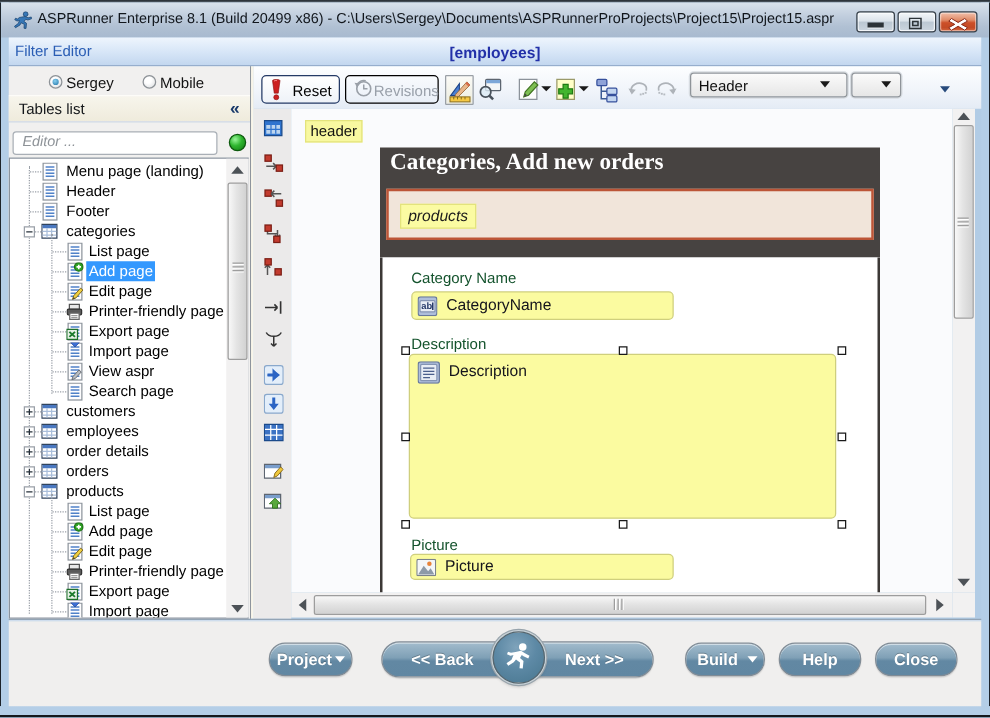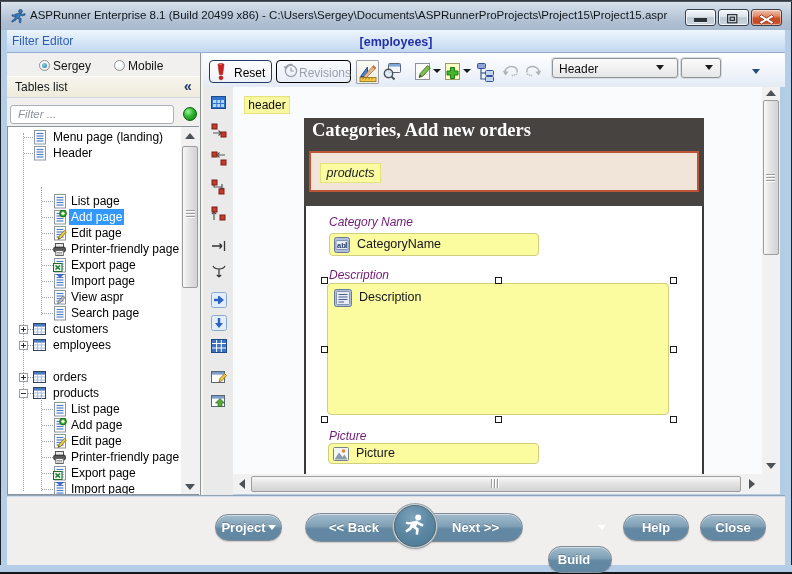--- a/index.html
+++ b/index.html
@@ -85,21 +85,21 @@
 
 
 #iconstrip { left:203px; top:87px; width:30px; height:408px; background:#ebeaea; }
 #canvas { left:233px; top:87px; width:529px; height:387px; background:#fafbfd; }
 #hlabel { left:244px; top:96px; width:46px; height:18px; background:#f8f8a0; border:1px solid #e3e37c; font-size:12px; color:#101010; text-align:center; line-height:16px; }
 #pv-dark { left:304px; top:118px; width:400px; height:88px; background:#474341; }
 #pv-title { left:312px; top:120px; font-family:"Liberation Serif", serif; font-weight:bold; font-size:18.5px; color:#ffffff; }
 #pv-msg { left:309px; top:151px; width:390px; height:41px; background:#f1e5da; border:2px solid #bc5537; }
 #msg-label { left:320px; top:163px; width:61px; height:20px; background:#fbfba2; border:1px solid #e3e37c; font-size:12.5px; font-style:italic; color:#1c1c1c; text-align:center; line-height:18px; }
 #pv-form { left:304px; top:206px; width:400px; height:268px; background:#ffffff; border-left:2px solid #3c3836; border-right:2px solid #3c3836; }
-.flabel { font-size:12px; color:#701a75;font-style:italic; }
+.flabel { font-size:12px; color:#14532d; }
 .yfield { background:#fbfba0; border:1px solid #cfcf7d; border-radius:4px; }
 .yfield .ftx { position:absolute; left:27px; top:3px; font-size:12.5px; color:#14141c; }
 #f-desc { left:327px; top:283px; width:342px; height:132px; }
 .handle { width:7px; height:7px; background:#ffffff; border:1.5px solid #1a1a1a; }
 
 
 #sepline { left:7px; top:495px; width:778px; height:2px; background:linear-gradient(180deg,#93a4b5 0 1px,#cfdded 1px); }
 #bottombar { left:7px; top:497px; width:778px; height:68px; background:#f0efee; }
 .sbtn { height:27px; border:1px solid #818c96; border-radius:13px;
   background:linear-gradient(180deg,#a3bccd 0%,#7fa0b6 45%,#6288a3 55%,#6187a2 100%);
@@ -151,21 +151,21 @@
     <i></i>
   </div>
 <div class="abs radiolabel" style="left:53px;">Sergey</div>
 <div class="abs radio" id="radio2"></div>
 <div class="abs radiolabel" style="left:128px;">Mobile</div>
 <div class="abs" id="tables-bar">
     <span class="t">Tables list</span>
     <span class="c">«</span>
   </div>
 <div class="abs" id="filterbox">
-    <span>Filter ...</span>
+    <span>Editor ...</span>
   </div>
 <div class="abs" id="led"></div>
 
 <div class="abs" id="treebox">
     <div id="treeinner" style="position:relative; width:100%; height:100%;">
 <svg width="0" height="0" style="position:absolute">
         <defs>
 <g id="i-pg">
             <rect x="1.5" y="0.5" width="11" height="13.5" fill="#fdfdfe" stroke="#8e959d"></rect>
             <g stroke="#4f81c8" stroke-width="1.2">
@@ -225,20 +225,35 @@
         </svg>
         <span class="lbl" style="left:45px;">Menu page (landing)</span>
       </div>
 <div class="trow" style="left:0; top:18px; width:174px;">
         <div class="hdot" style="position:absolute; left:16px; top:8px; width:9px;"></div>
         <svg style="position:absolute; left:25px; top:1px;" width="14" height="15" viewBox="0 0 14 15">
           <use href="#i-pg"></use>
         </svg>
         <span class="lbl" style="left:45px;">Header</span>
       </div>
+<div class="trow" style="left:0; top:34px; width:174px;">
+        <div class="hdot" style="position:absolute; left:16px; top:8px; width:9px;"></div>
+        <svg style="position:absolute; left:25px; top:1px;" width="14" height="15" viewBox="0 0 14 15">
+          <use href="#i-pg"></use>
+        </svg>
+        <span class="lbl" style="left:45px;">Footer</span>
+      </div>
+<div class="trow" style="left:0; top:50px; width:174px;">
+        <div class="hdot" style="position:absolute; left:16px; top:8px; width:9px;"></div>
+        <div class="ebox" style="left:11px; top:4px;"></div>
+        <svg style="position:absolute; left:25px; top:1px;" width="14" height="15" viewBox="0 0 14 15">
+          <use href="#i-tbl"></use>
+        </svg>
+        <span class="lbl" style="left:45px;">categories</span>
+      </div>
 <div class="trow" style="left:0; top:66px; width:174px;">
         <div class="hdot" style="position:absolute; left:34px; top:8px; width:11px;"></div>
         <svg style="position:absolute; left:45px; top:1px;" width="14" height="15" viewBox="0 0 14 15">
           <use href="#i-pg"></use>
         </svg>
         <span class="lbl" style="left:63px;">List page</span>
       </div>
 <div class="trow sel" style="left:0; top:82px; width:174px;">
         <div class="hdot" style="position:absolute; left:34px; top:8px; width:11px;"></div>
         <svg style="position:absolute; left:45px; top:1px;" width="14" height="15" viewBox="0 0 14 15">
@@ -296,20 +311,28 @@
         </svg>
         <span class="lbl" style="left:45px;">employees</span>
       </div>
 <div class="trow" style="left:0; top:194px; width:174px;">
         <div class="hdot" style="position:absolute; left:16px; top:8px; width:9px;"></div>
         <div class="ebox plus" style="left:11px; top:4px;"></div>
         <svg style="position:absolute; left:25px; top:1px;" width="14" height="15" viewBox="0 0 14 15">
           <use href="#i-tbl"></use>
         </svg>
         <span class="lbl" style="left:45px;">customers</span>
+      </div>
+<div class="trow" style="left:0; top:226px; width:174px;">
+        <div class="hdot" style="position:absolute; left:16px; top:8px; width:9px;"></div>
+        <div class="ebox plus" style="left:11px; top:4px;"></div>
+        <svg style="position:absolute; left:25px; top:1px;" width="14" height="15" viewBox="0 0 14 15">
+          <use href="#i-tbl"></use>
+        </svg>
+        <span class="lbl" style="left:45px;">order details</span>
       </div>
 <div class="trow" style="left:0; top:258px; width:174px;">
         <div class="hdot" style="position:absolute; left:16px; top:8px; width:9px;"></div>
         <div class="ebox" style="left:11px; top:4px;"></div>
         <svg style="position:absolute; left:25px; top:1px;" width="14" height="15" viewBox="0 0 14 15">
           <use href="#i-tbl"></use>
         </svg>
         <span class="lbl" style="left:45px;">products</span>
       </div>
 <div class="trow" style="left:0; top:242px; width:174px;">
@@ -617,16 +640,16 @@
 <div class="abs sbtn" style="left:305px; top:513px; width:218px; height:29px; border-radius:15px;"></div>
 <div class="abs" style="left:329px; top:520px; color:#fff; font-weight:bold; font-size:13px; text-shadow:0 -1px 0 rgba(0,0,0,.25);">&lt;&lt; Back</div>
 <div class="abs" style="left:452px; top:520px; color:#fff; font-weight:bold; font-size:13px; text-shadow:0 -1px 0 rgba(0,0,0,.25);">Next &gt;&gt;</div>
 <div class="abs" id="runner-circle"></div>
 <svg class="abs" style="left:403px; top:513px;" width="25" height="25" viewBox="0 0 25 25">
   <g fill="#ffffff">
     <circle cx="15.2" cy="4.6" r="3"></circle>
     <path d="M9.5 8.6 L13.8 7.6 L16.6 9.4 L20.6 11.6 L19.6 13.8 L15.8 12 L14.4 10.9 L13 13.4 L15.8 15.8 L15.2 21.8 L12.6 21.6 L13 17 L9.8 14.6 L8 16.8 L3.6 19.6 L2.2 17.6 L6.2 14.8 L7.8 10.9 L5.4 11.6 L2.6 10.4 L3.4 8.4 L5.8 9.2 Z"></path>
   </g>
 </svg>
-<div class="abs sbtn" style="left:548px; top:514px; width:64px;margin-top:32px;"><span class="cap" style="left:-6px;">Build</span></div>
+<div class="abs sbtn" style="left:548px; top:514px; width:64px;"><span class="cap" style="left:-6px;">Build</span></div>
 <div class="abs wtri" style="left:598px; top:525px;"></div>
 <div class="abs sbtn" style="left:623px; top:514px; width:66px;"><span class="cap">Help</span></div>
 <div class="abs sbtn" style="left:700px; top:514px; width:66px;"><span class="cap">Close</span></div>
 
 </body></html>

